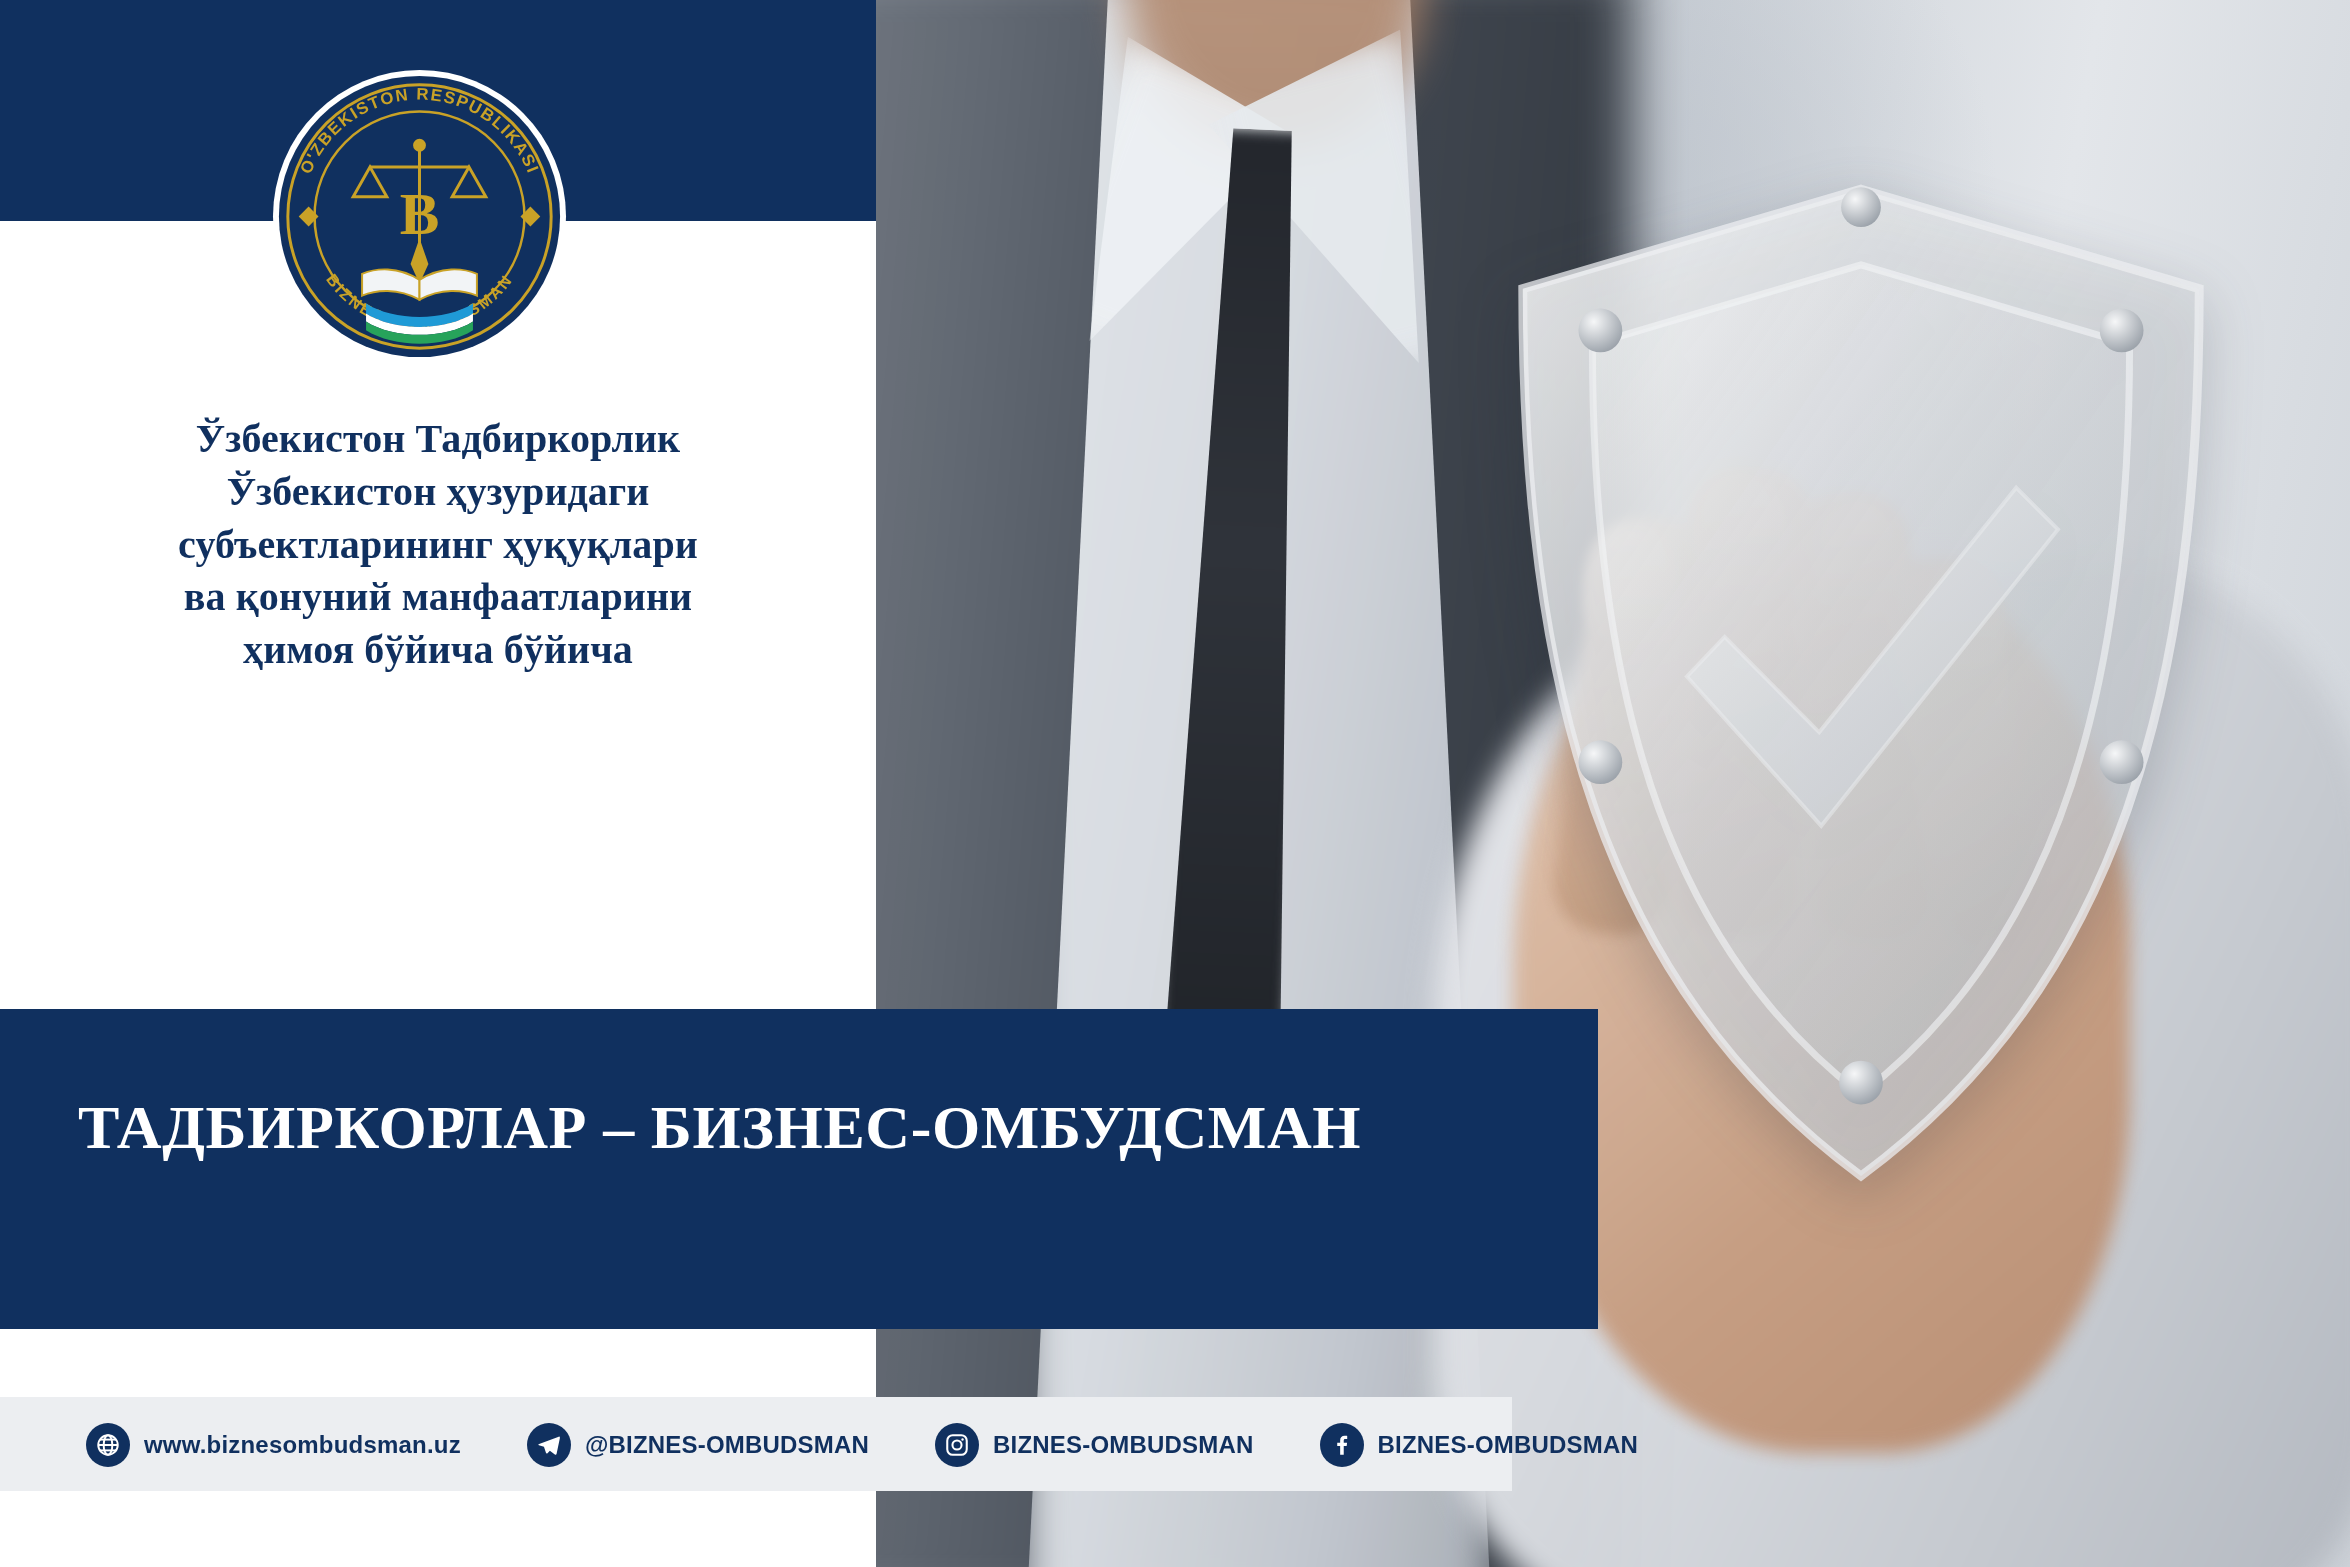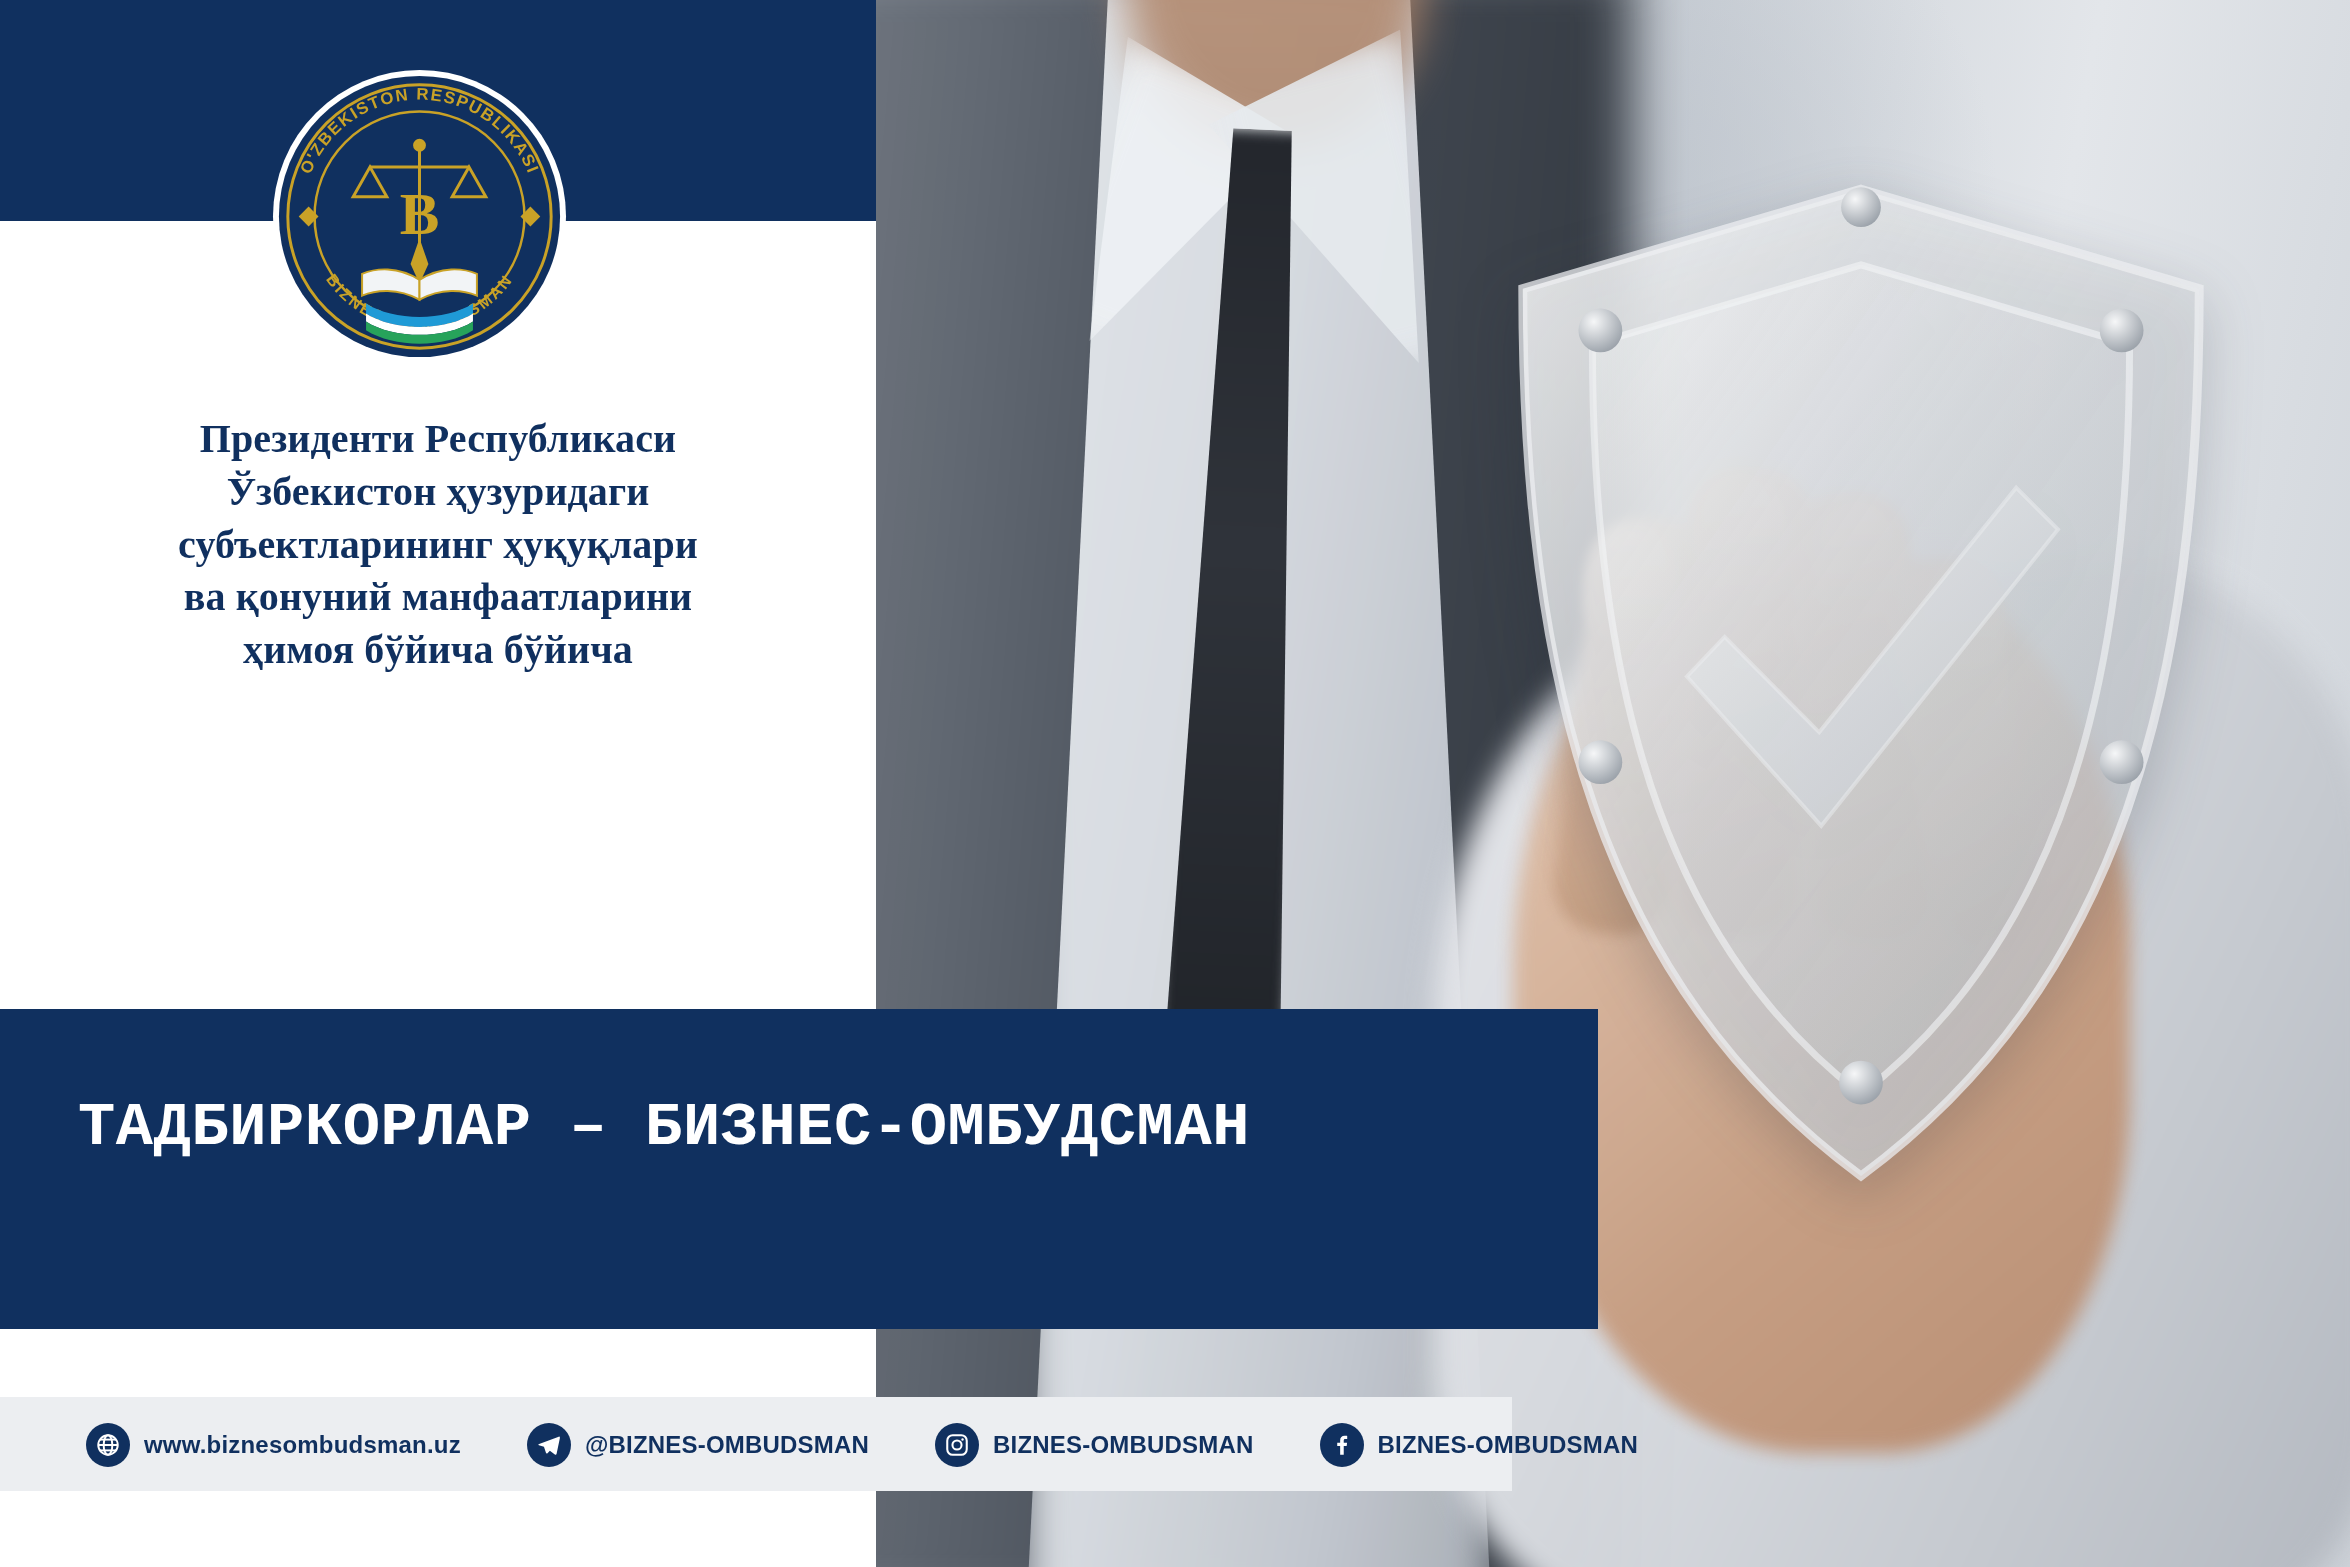--- a/index.html
+++ b/index.html
@@ -209,21 +209,21 @@
   }
   .org-title span { display: block; }
 
   
   .headline {
     position: absolute;
     left: 78px;
     top: 1090px;
     width: 1473px;
     color: #ffffff;
-    font-family: Liberation Mono, monospace;
+    font-family: Liberation Serif, serif;
     font-weight: bold;
     font-size: 62px;
     line-height: 1.22;
     letter-spacing: 0.6px;
   }
   .headline span { display: block; }
 
   
   .contacts {
     position: absolute;
@@ -365,21 +365,21 @@
 
       <g>
         <path d="M96 238 C124 256 176 256 204 238 l0 10 C176 266 124 266 96 248 z" fill="#1f9ad6"></path>
         <path d="M96 248 C124 266 176 266 204 248 l0 8 C176 274 124 274 96 256 z" fill="#ffffff"></path>
         <path d="M96 256 C124 274 176 274 204 256 l0 9 C176 283 124 283 96 265 z" fill="#27a35b"></path>
       </g>
     </svg>
   </div>
 
   <div class="org-title">
-    <span>Президенти Республикаси</span>
+    <span>Ўзбекистон Тадбиркорлик</span>
     <span>Ўзбекистон ҳузуридаги</span>
     <span>субъектларининг ҳуқуқлари</span>
     <span>ва қонуний манфаатларини</span>
     <span>ҳимоя бўйича бўйича</span>
   </div>
 
   <div class="headline">
     <span>ТАДБИРКОРЛАР – БИЗНЕС-ОМБУДСМАН</span>
   </div>
 

